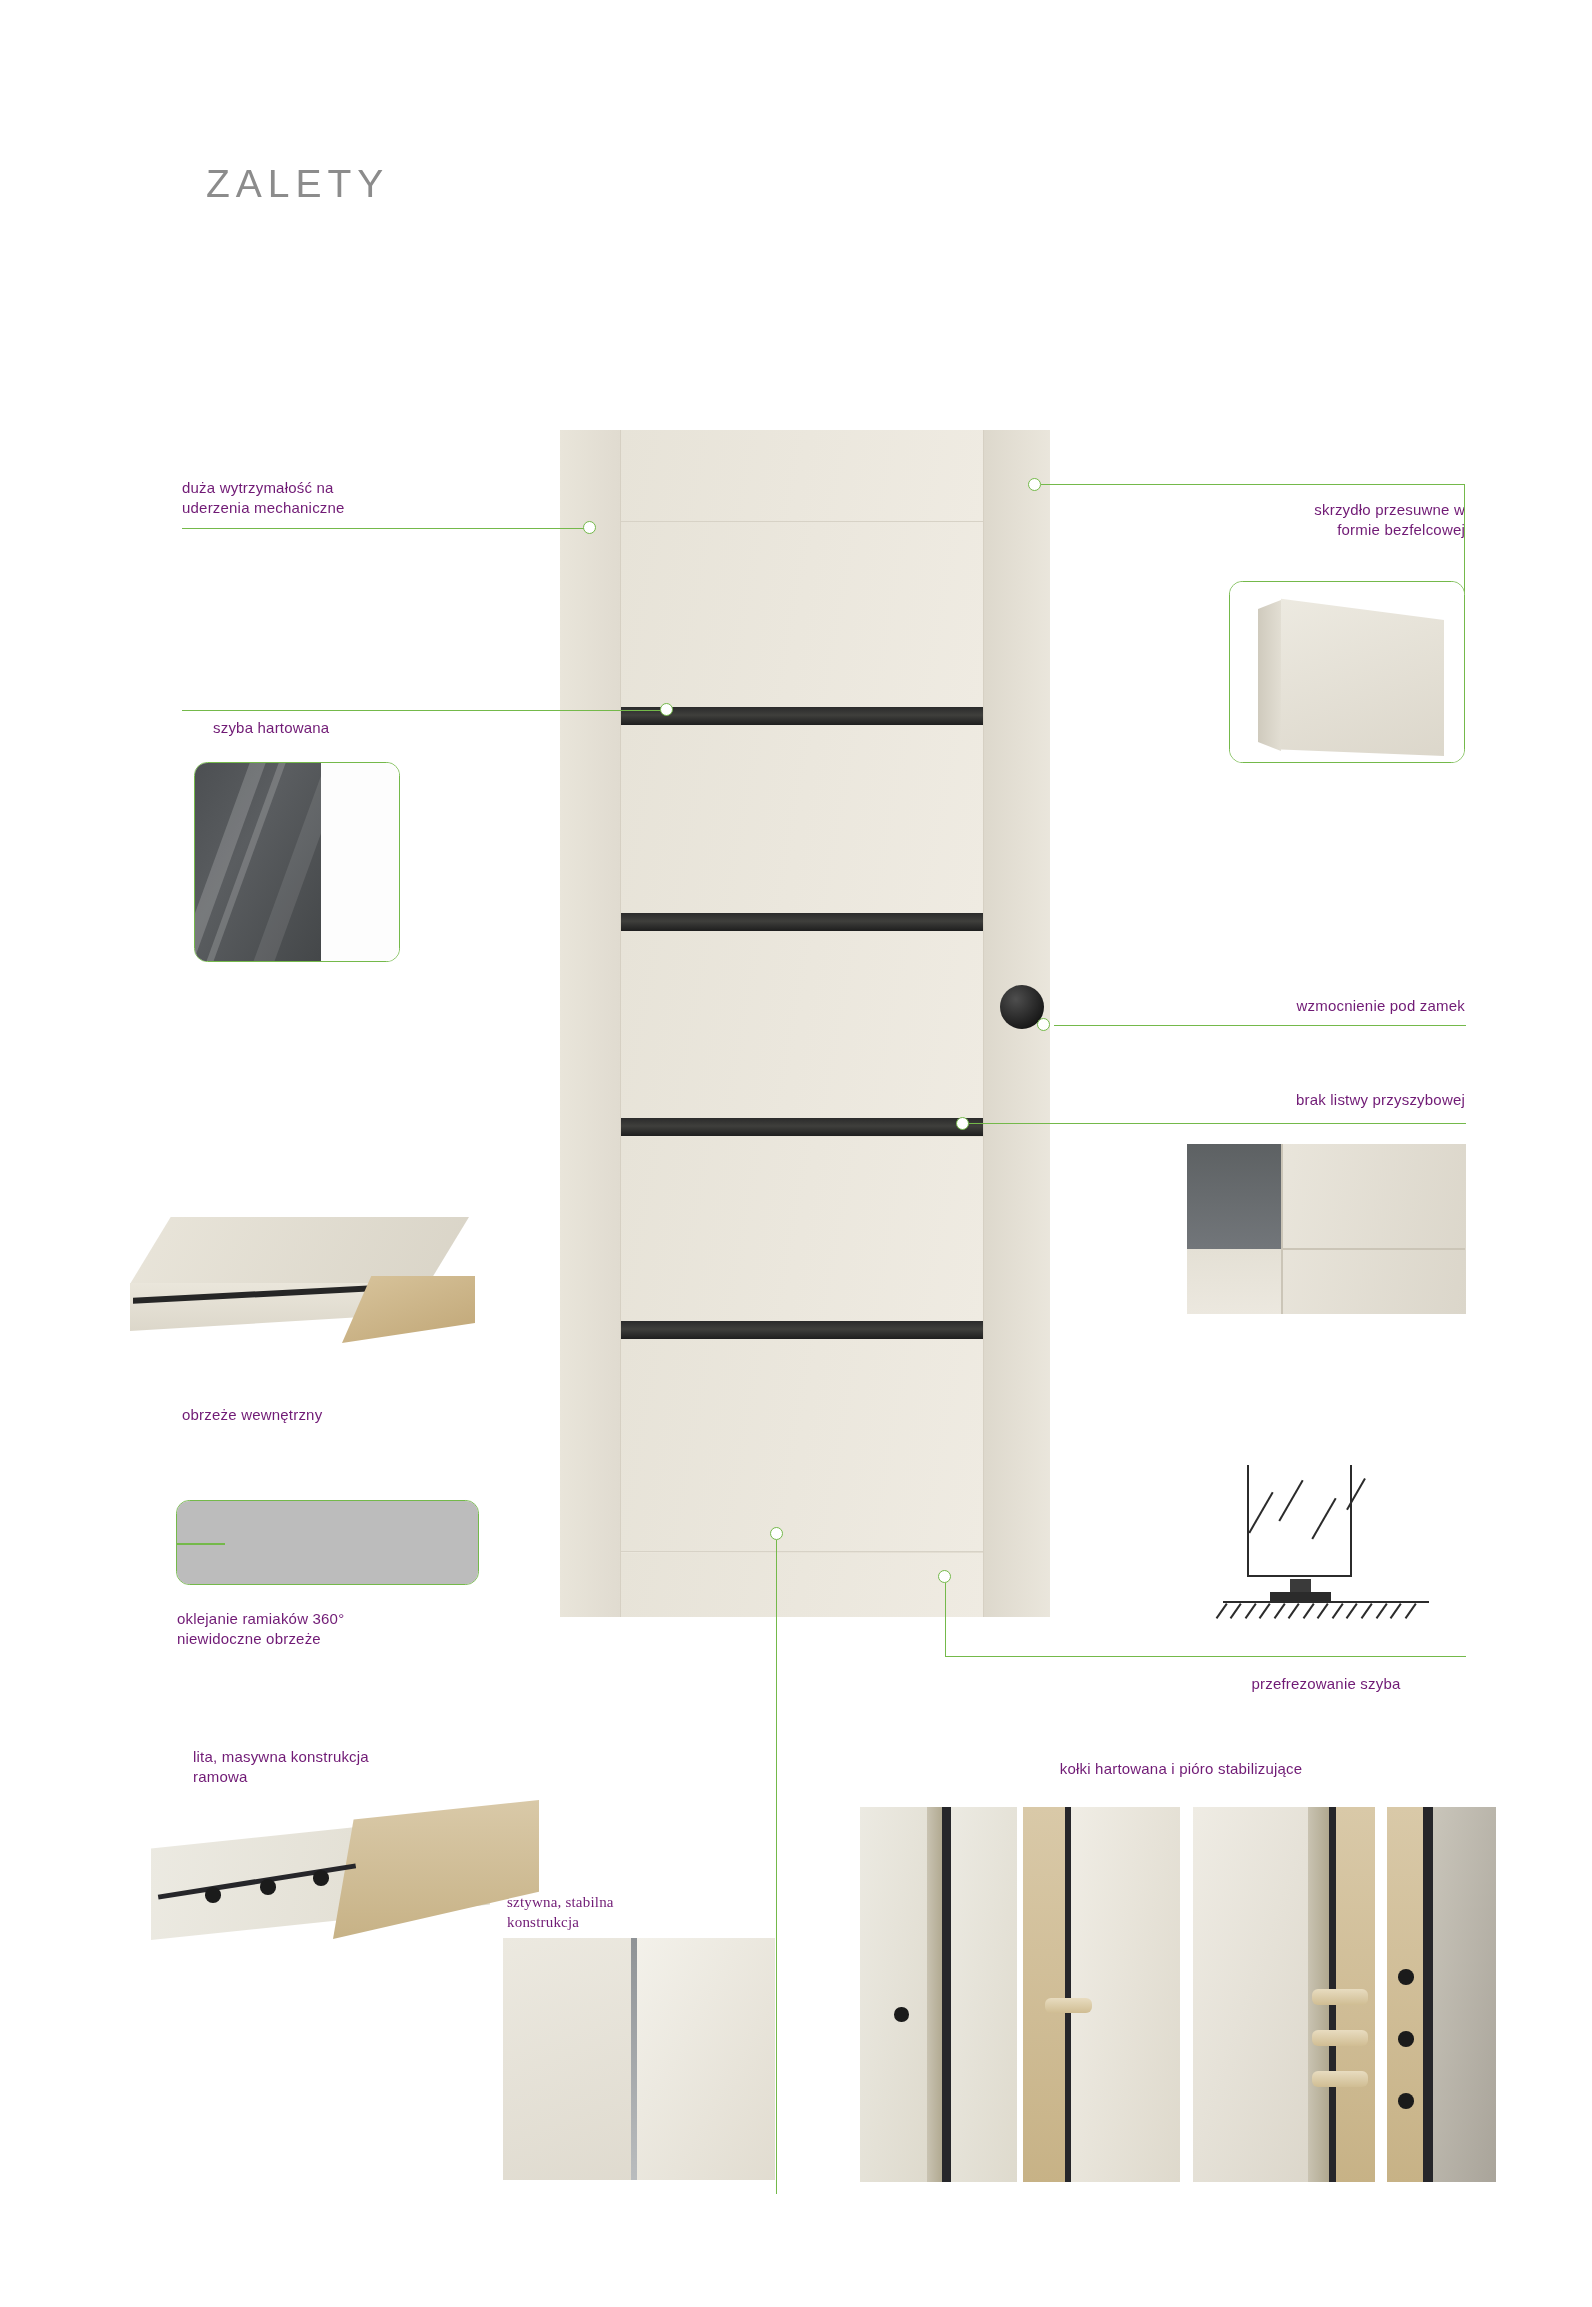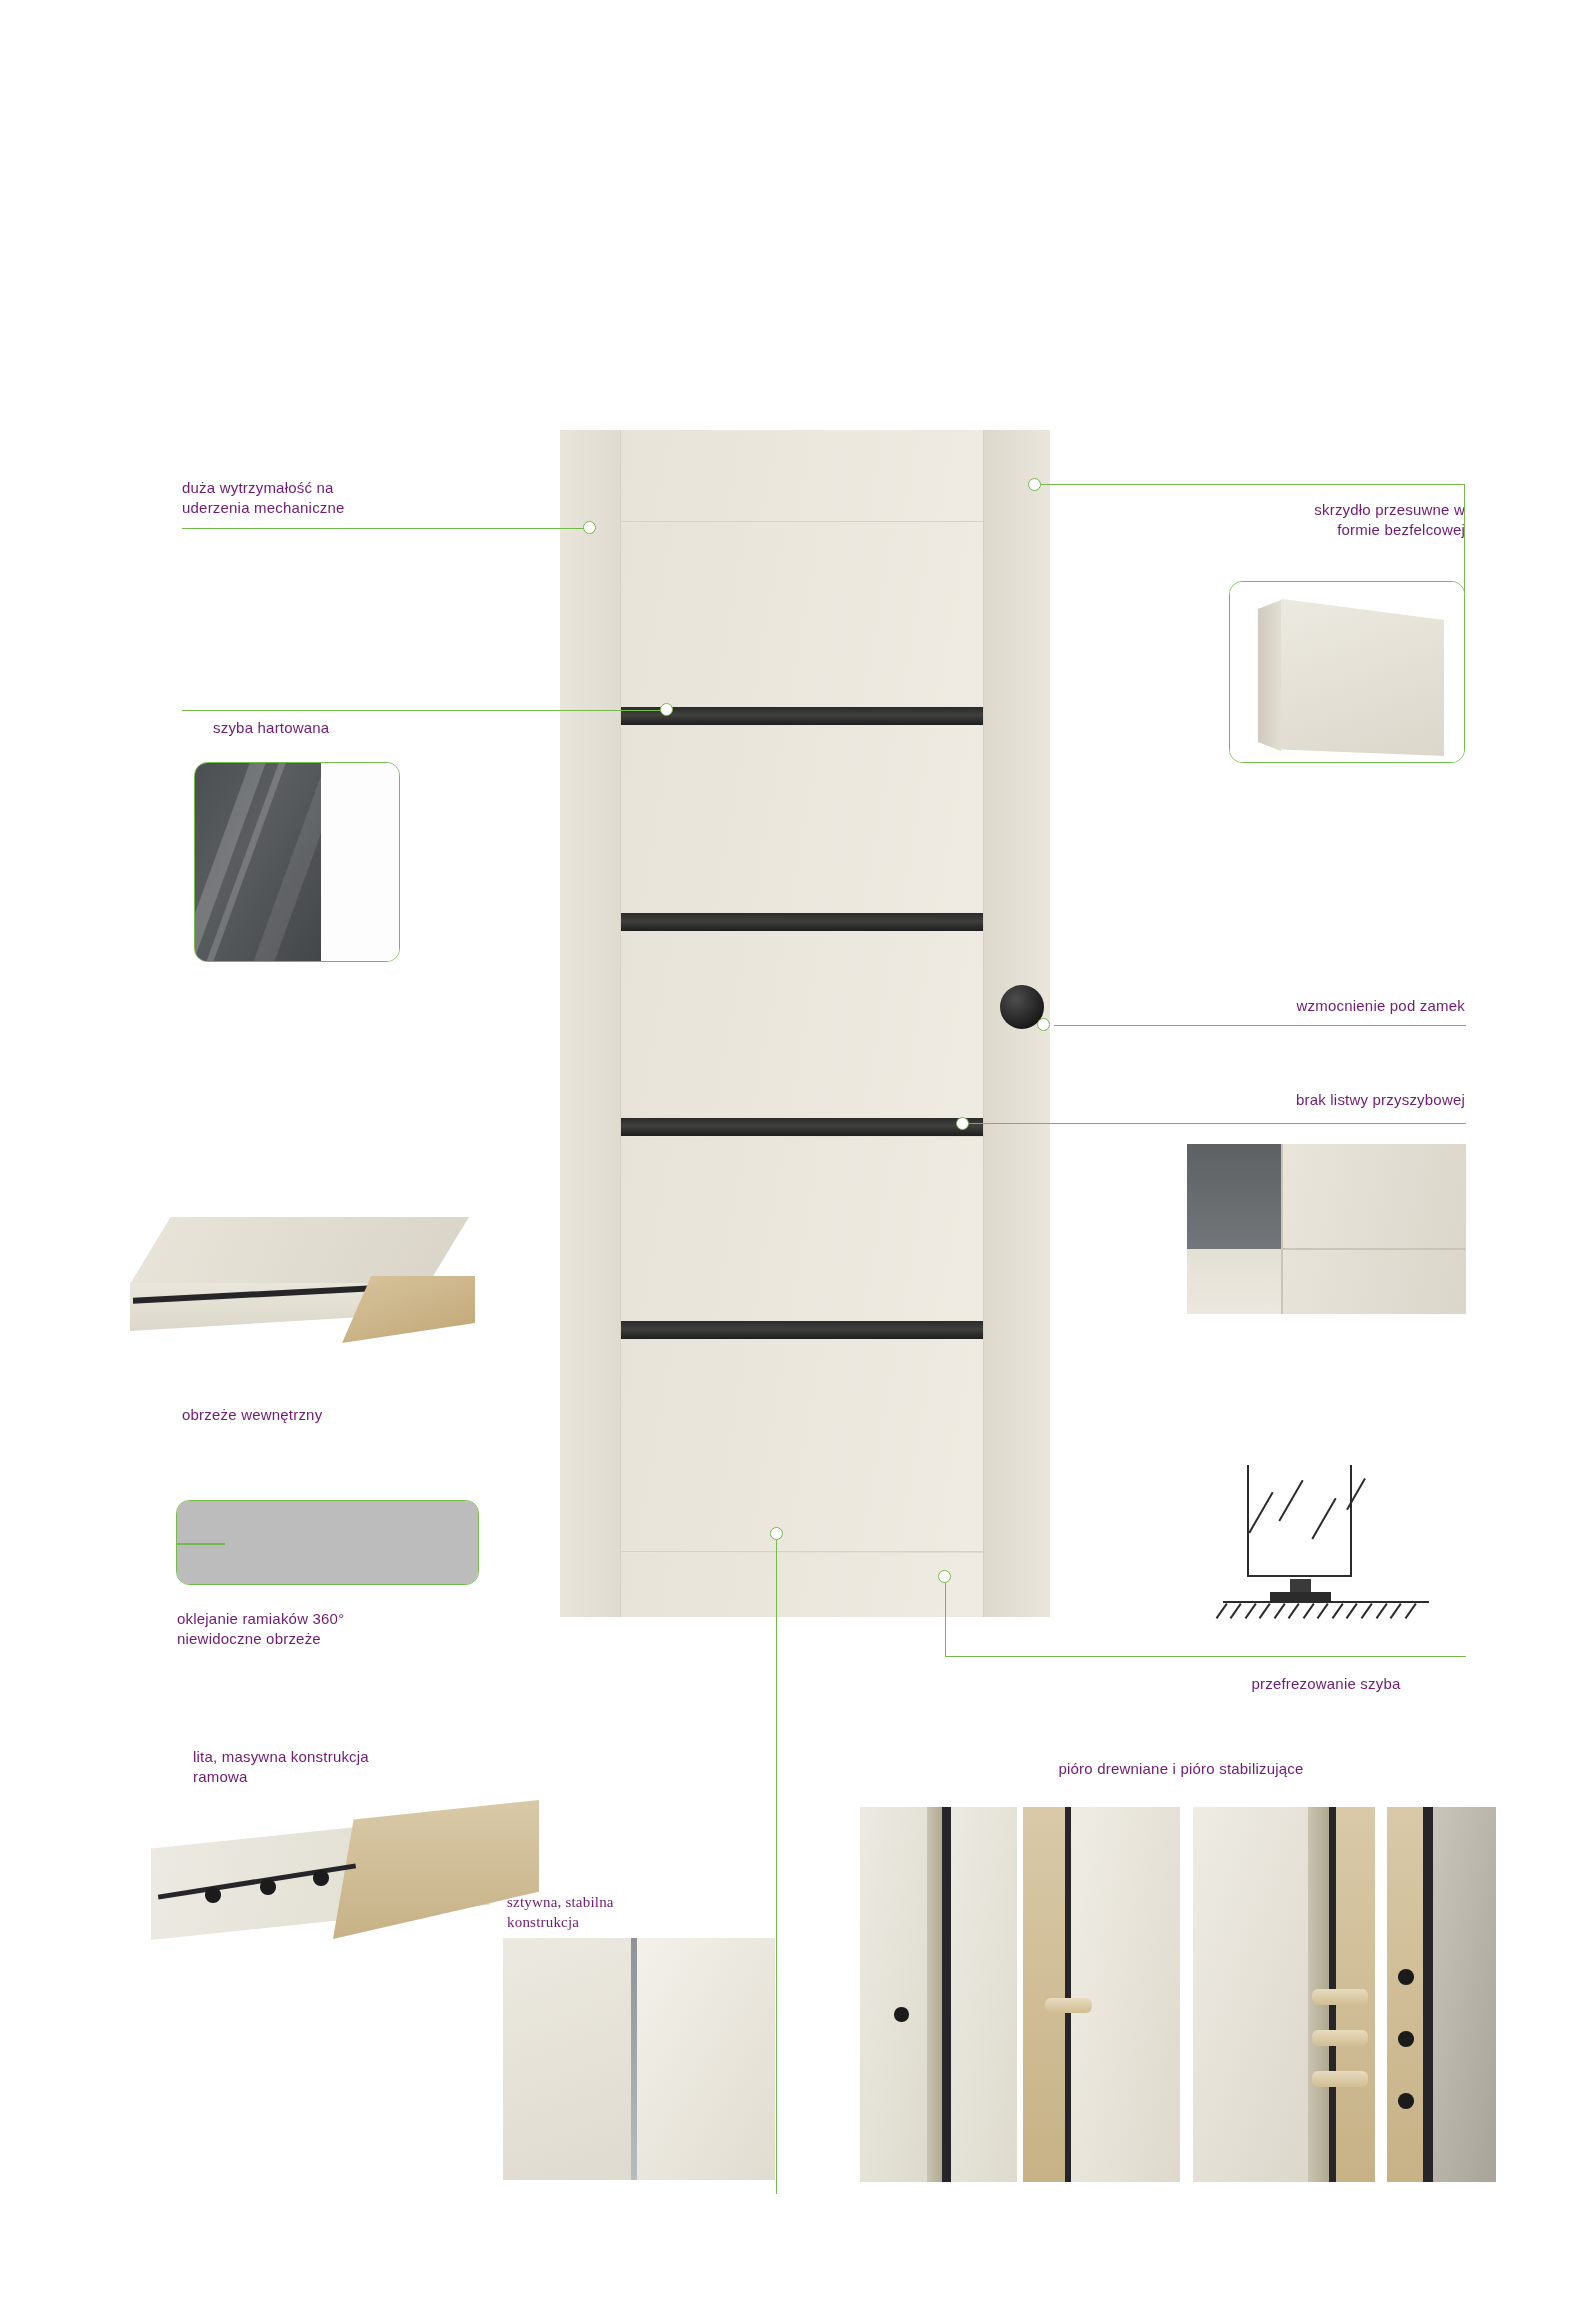--- a/index.html
+++ b/index.html
@@ -258,20 +258,21 @@
   .slab-dark   { position:absolute; background:#26262a; }
   .dowel       { position:absolute; background: linear-gradient(180deg,#e8dcc0,#d0bd93); border-radius:6px; }
   .blackdot    { position:absolute; border-radius:50%; background:#1b1b1b; }
 </style>
 </head>
 <body>
 
 <div id="page">
 
   <div class="title-block">
+    <div class="title-line2">ZALETY</div>
   </div>
 
   <div class="door">
     <div class="door-stile-left"></div>
     <div class="door-stile-right"></div>
 
     <div class="door-glass" style="top:0; height:91px;"></div>
     <div class="door-hairline" style="top:91px;"></div>
     <div class="door-glass" style="top:92px; height:185px;"></div>
     <div class="door-rail" style="top:277px;"></div>
@@ -400,21 +401,21 @@
   </div>
 
   <div class="label" style="left:507px; top:1892px; width:254px; white-space:pre-line;font-family:Liberation Serif, serif;">sztywna, stabilna
 konstrukcja</div>
   <div class="photo" style="left:503px; top:1938px; width:272px; height:242px;">
     <div style="position:absolute; inset:0; background:linear-gradient(160deg,#ece9e0,#ddd8cc);"></div>
     <div style="position:absolute; left:128px; top:0; width:6px; height:100%; background:linear-gradient(180deg,#8f9396,#b9bcbe);"></div>
     <div style="position:absolute; left:134px; top:0; width:139px; height:100%; background:linear-gradient(120deg,#f3f1ea,#e1dcd0);"></div>
   </div>
 
-  <div class="label center" style="left:848px; top:1759px; width:666px;">pióro drewniane i pióro stabilizujące</div>
+  <div class="label center" style="left:848px; top:1759px; width:666px;">kołki hartowana i pióro stabilizujące</div>
 
   <div class="photo" style="left:860px; top:1807px; width:157px; height:375px;">
     <div class="slab-face" style="left:0; top:0; width:67px; height:100%;"></div>
     <div class="slab-edge" style="left:67px; top:0; width:15.7px; height:100%;"></div>
     <div class="slab-dark" style="left:82px; top:0; width:8.5px; height:100%;"></div>
     <div class="slab-face" style="left:91px; top:0; width:67px; height:100%;"></div>
     <div class="blackdot" style="left:34px; top:200px; width:14.5px; height:14.5px;"></div>
   </div>
 
   <div class="photo" style="left:1023px; top:1807px; width:157px; height:375px;">

